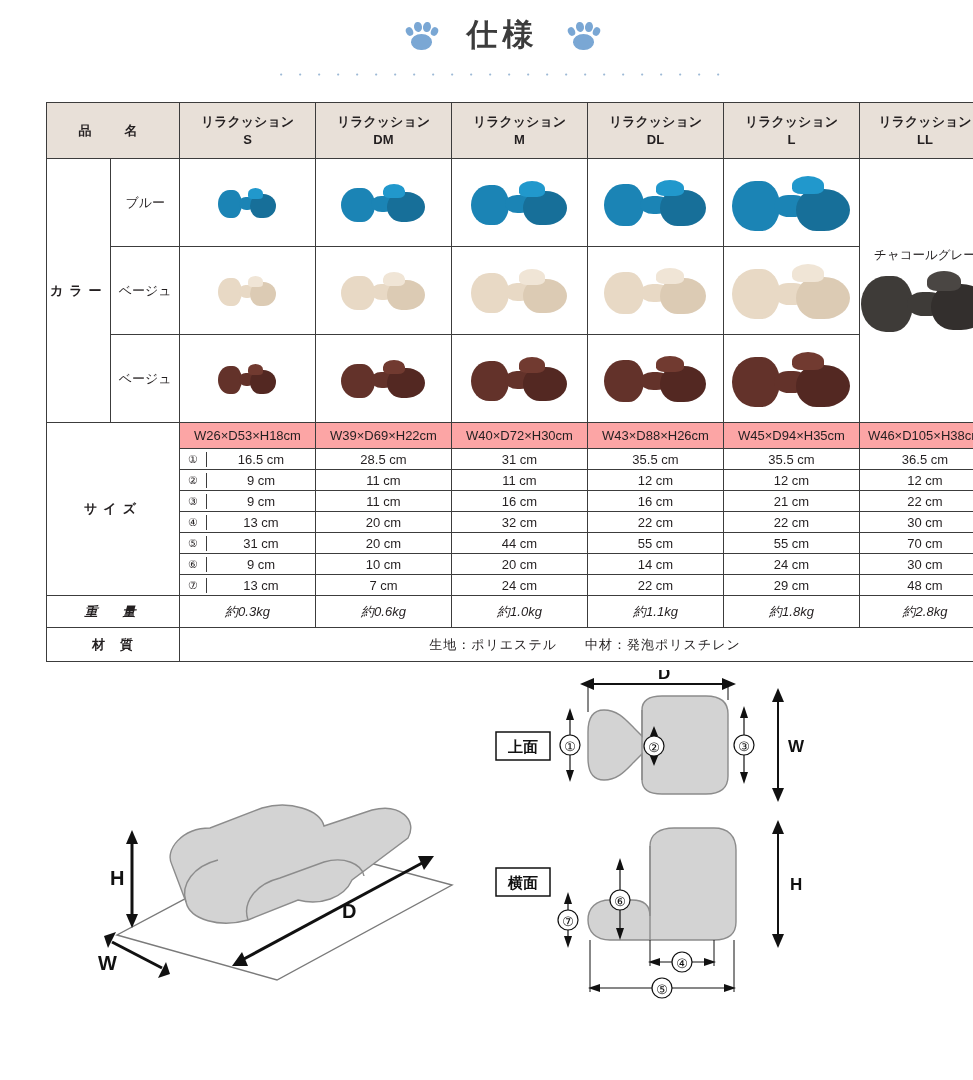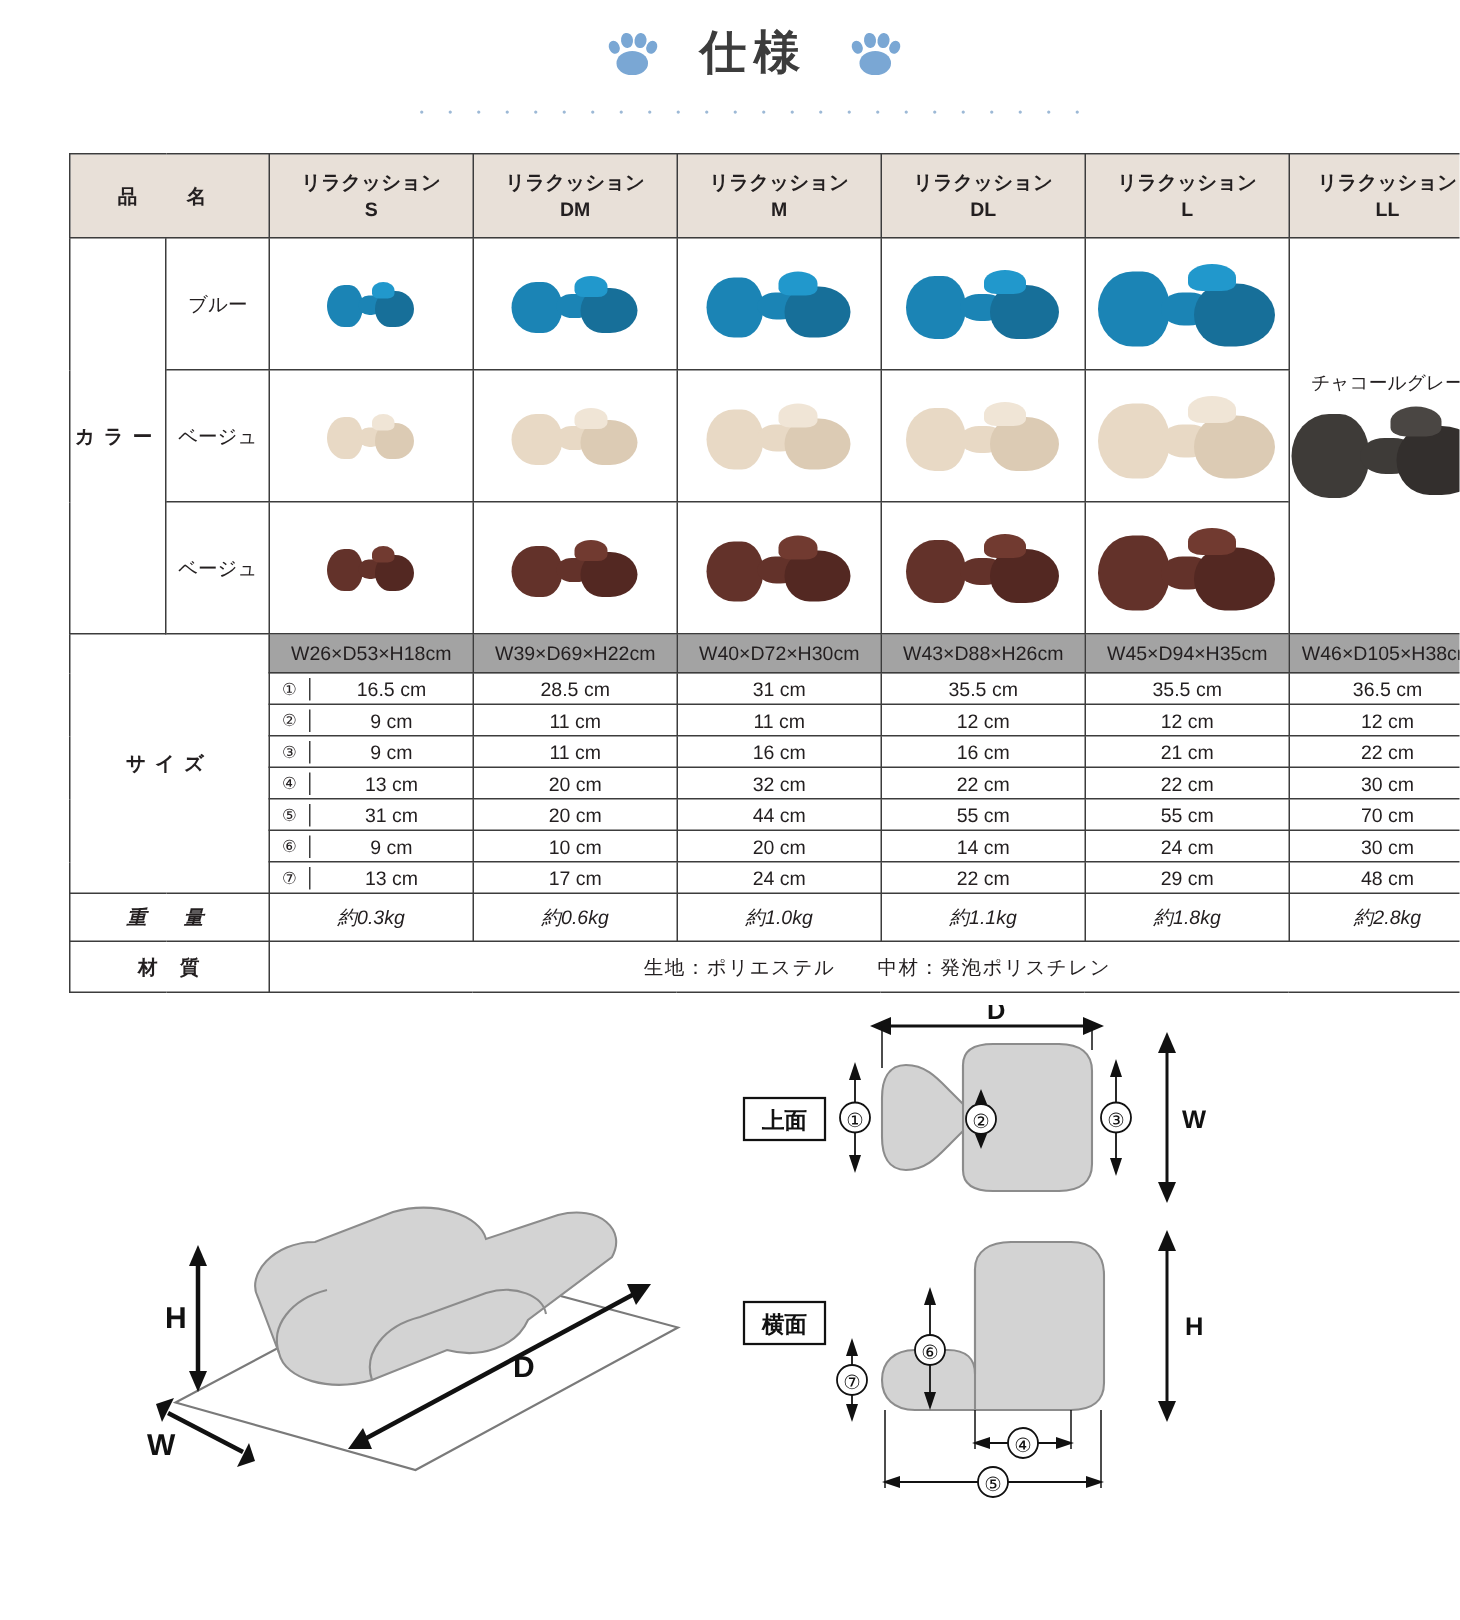--- a/index.html
+++ b/index.html
@@ -72,21 +72,21 @@
 
   
   .cushion { position: relative; margin: 0 auto; }
   .cushion i { position: absolute; display: block; border-radius: 42% 42% 45% 45% / 48%; }
   .cushion .lobe-l   { left: 0;   border-radius: 48% 38% 38% 48% / 50%; }
   .cushion .lobe-r   { right: 0;  border-radius: 38% 48% 48% 38% / 50%; }
   .cushion .waist    { }
   .cushion .top-nub  { border-radius: 50% 50% 30% 30%; }
 
   .size-head {
-    background: #a3a3a3; font-size: 12.5px; height: 26px;
+    background: #fca5a5; font-size: 12.5px; height: 26px;
   }
   .num-col { width: 26px; font-size: 11px; }
   .size-val { height: 21px; font-size: 12.5px; }
   .mat-row td { height: 34px; font-size: 13.5px; letter-spacing: 1px; }
   .wt-row td { height: 32px; font-size: 13.5px; font-style: italic; }
 
   .charcoal-label {
     font-size: 12.5px;
     text-align: center;
     padding-bottom: 4px;
@@ -396,21 +396,21 @@
         <td class="size-val">24 cm</td>
         <td class="size-val">30 cm</td>
       </tr>
       <tr>
         <td class="size-val" style="padding:0">
           <div style="display:flex;align-items:center;height:100%">
             <span class="num-col">⑦</span>
             <span style="flex:1;border-left:1px solid #3c3c3c">13 cm</span>
           </div>
         </td>
-        <td class="size-val">17 cm</td>
+        <td class="size-val">7 cm</td>
         <td class="size-val">24 cm</td>
         <td class="size-val">22 cm</td>
         <td class="size-val">29 cm</td>
         <td class="size-val">48 cm</td>
       </tr>
 
       <tr class="wt-row">
         <td class="row-label" colspan="2">重　量</td>
         <td>約0.3kg</td>
         <td>約0.6kg</td>

